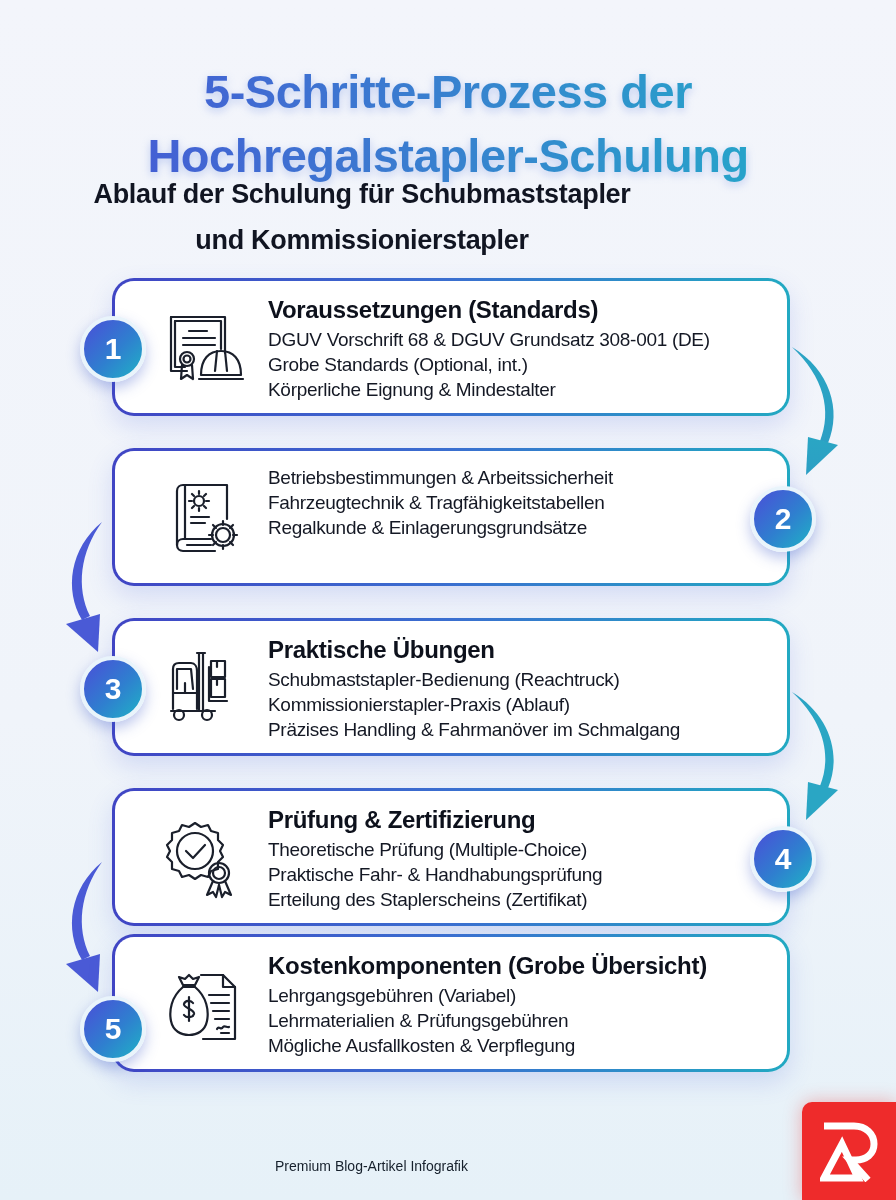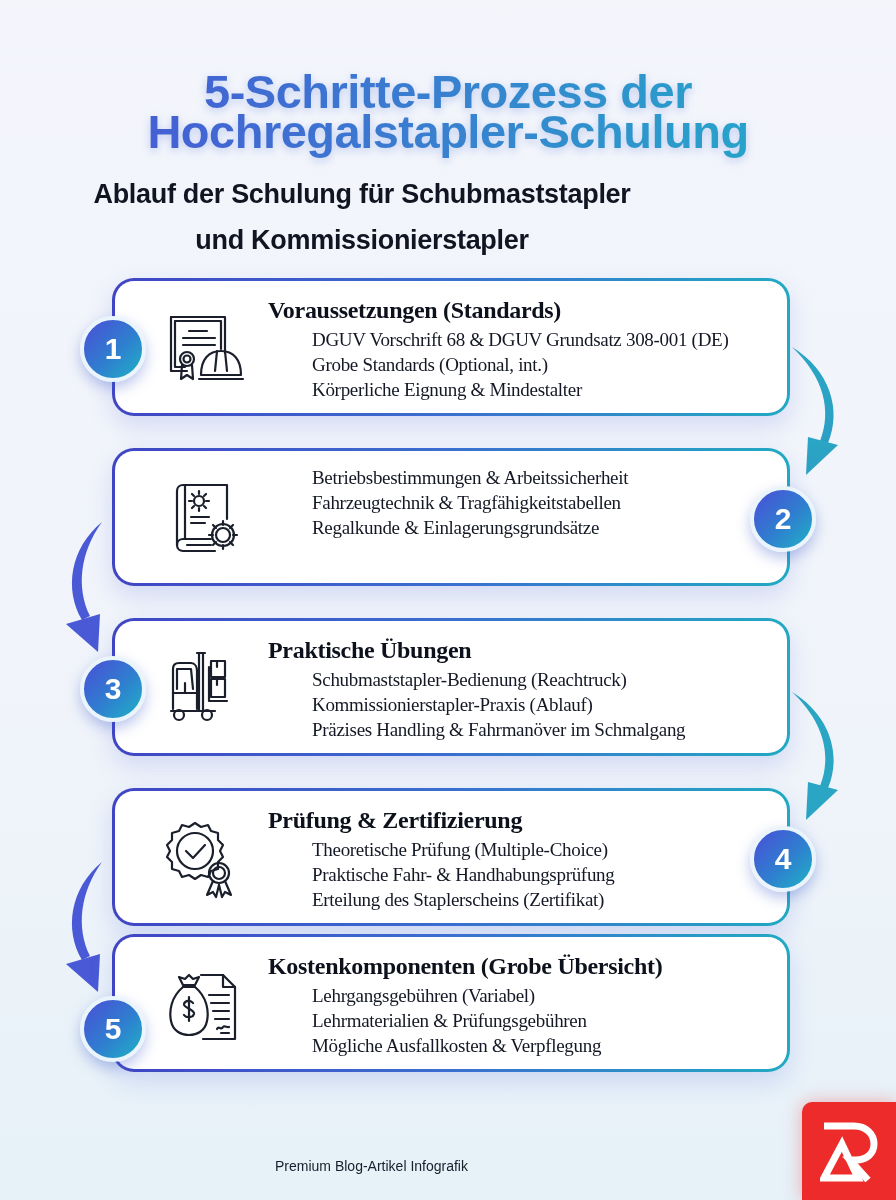--- a/index.html
+++ b/index.html
@@ -12,53 +12,51 @@
   }
   .title {
     position: absolute; left: 0; width: 896px; text-align: center;
     font-weight: 700; font-size: 47px; line-height: 56px; letter-spacing: -0.5px;
     background: linear-gradient(90deg, #4a4fd6 0%, #3a7cd0 45%, #1fb3c7 100%);
     -webkit-background-clip: text; background-clip: text; color: transparent;
     filter: drop-shadow(0 3px 4px rgba(70,110,220,0.30));
     margin-top: 8px;
   }
   .title.l1 { top: 56px; }
-  .title.l2 { top: 96px; }
+  .title.l2 { top: 120px; }
   .subtitle {
     position: absolute; left: 0; width: 724px; text-align: center;
     font-weight: 700; font-size: 27px; line-height: 33px; color: #111522;
     letter-spacing: -0.3px;
   }
   .subtitle.l1 { top: 178px; }
   .subtitle.l2 { top: 224px; }
 
   .card {
     position: absolute; left: 112px; width: 678px; height: 138px;
     border-radius: 22px; padding: 3px;
     background: linear-gradient(90deg, #4045c4 0%, #3a6fd0 50%, #22a9c2 100%);
     box-shadow: 0 10px 24px rgba(80,100,220,0.18);
   }
   .card-inner {
     width: 100%; height: 100%; background: #ffffff; border-radius: 19px;
     position: relative;
-    font-family: Liberation Serif, serif;
   }
   .card-icon {
     position: absolute; left: 50px; top: 28px; width: 80px; height: 80px;
   }
   .card-icon svg { width: 100%; height: 100%; }
   .card-text { position: absolute; left: 153px; top: 14px; right: 10px; }
   .card-title {
     font-weight: 700; font-size: 24px; line-height: 30px; color: #0d111c;
     letter-spacing: -0.3px; margin-bottom: 2px;
   }
   .card-line {
     font-size: 19px; line-height: 25px; color: #141824; letter-spacing: -0.3px;
     white-space: nowrap;
-    margin-left: 44px;
   }
 
   .badge {
     position: absolute; width: 66px; height: 66px; border-radius: 50%;
     background: linear-gradient(135deg, #4a4ed8 0%, #2f7fcf 55%, #1fb2c6 100%);
     border: 4px solid #e9f4fb;
     box-shadow: 0 6px 14px rgba(60,90,200,0.35);
     color: #fff; font-weight: 700; font-size: 30px; line-height: 58px; text-align: center;
   }
 

